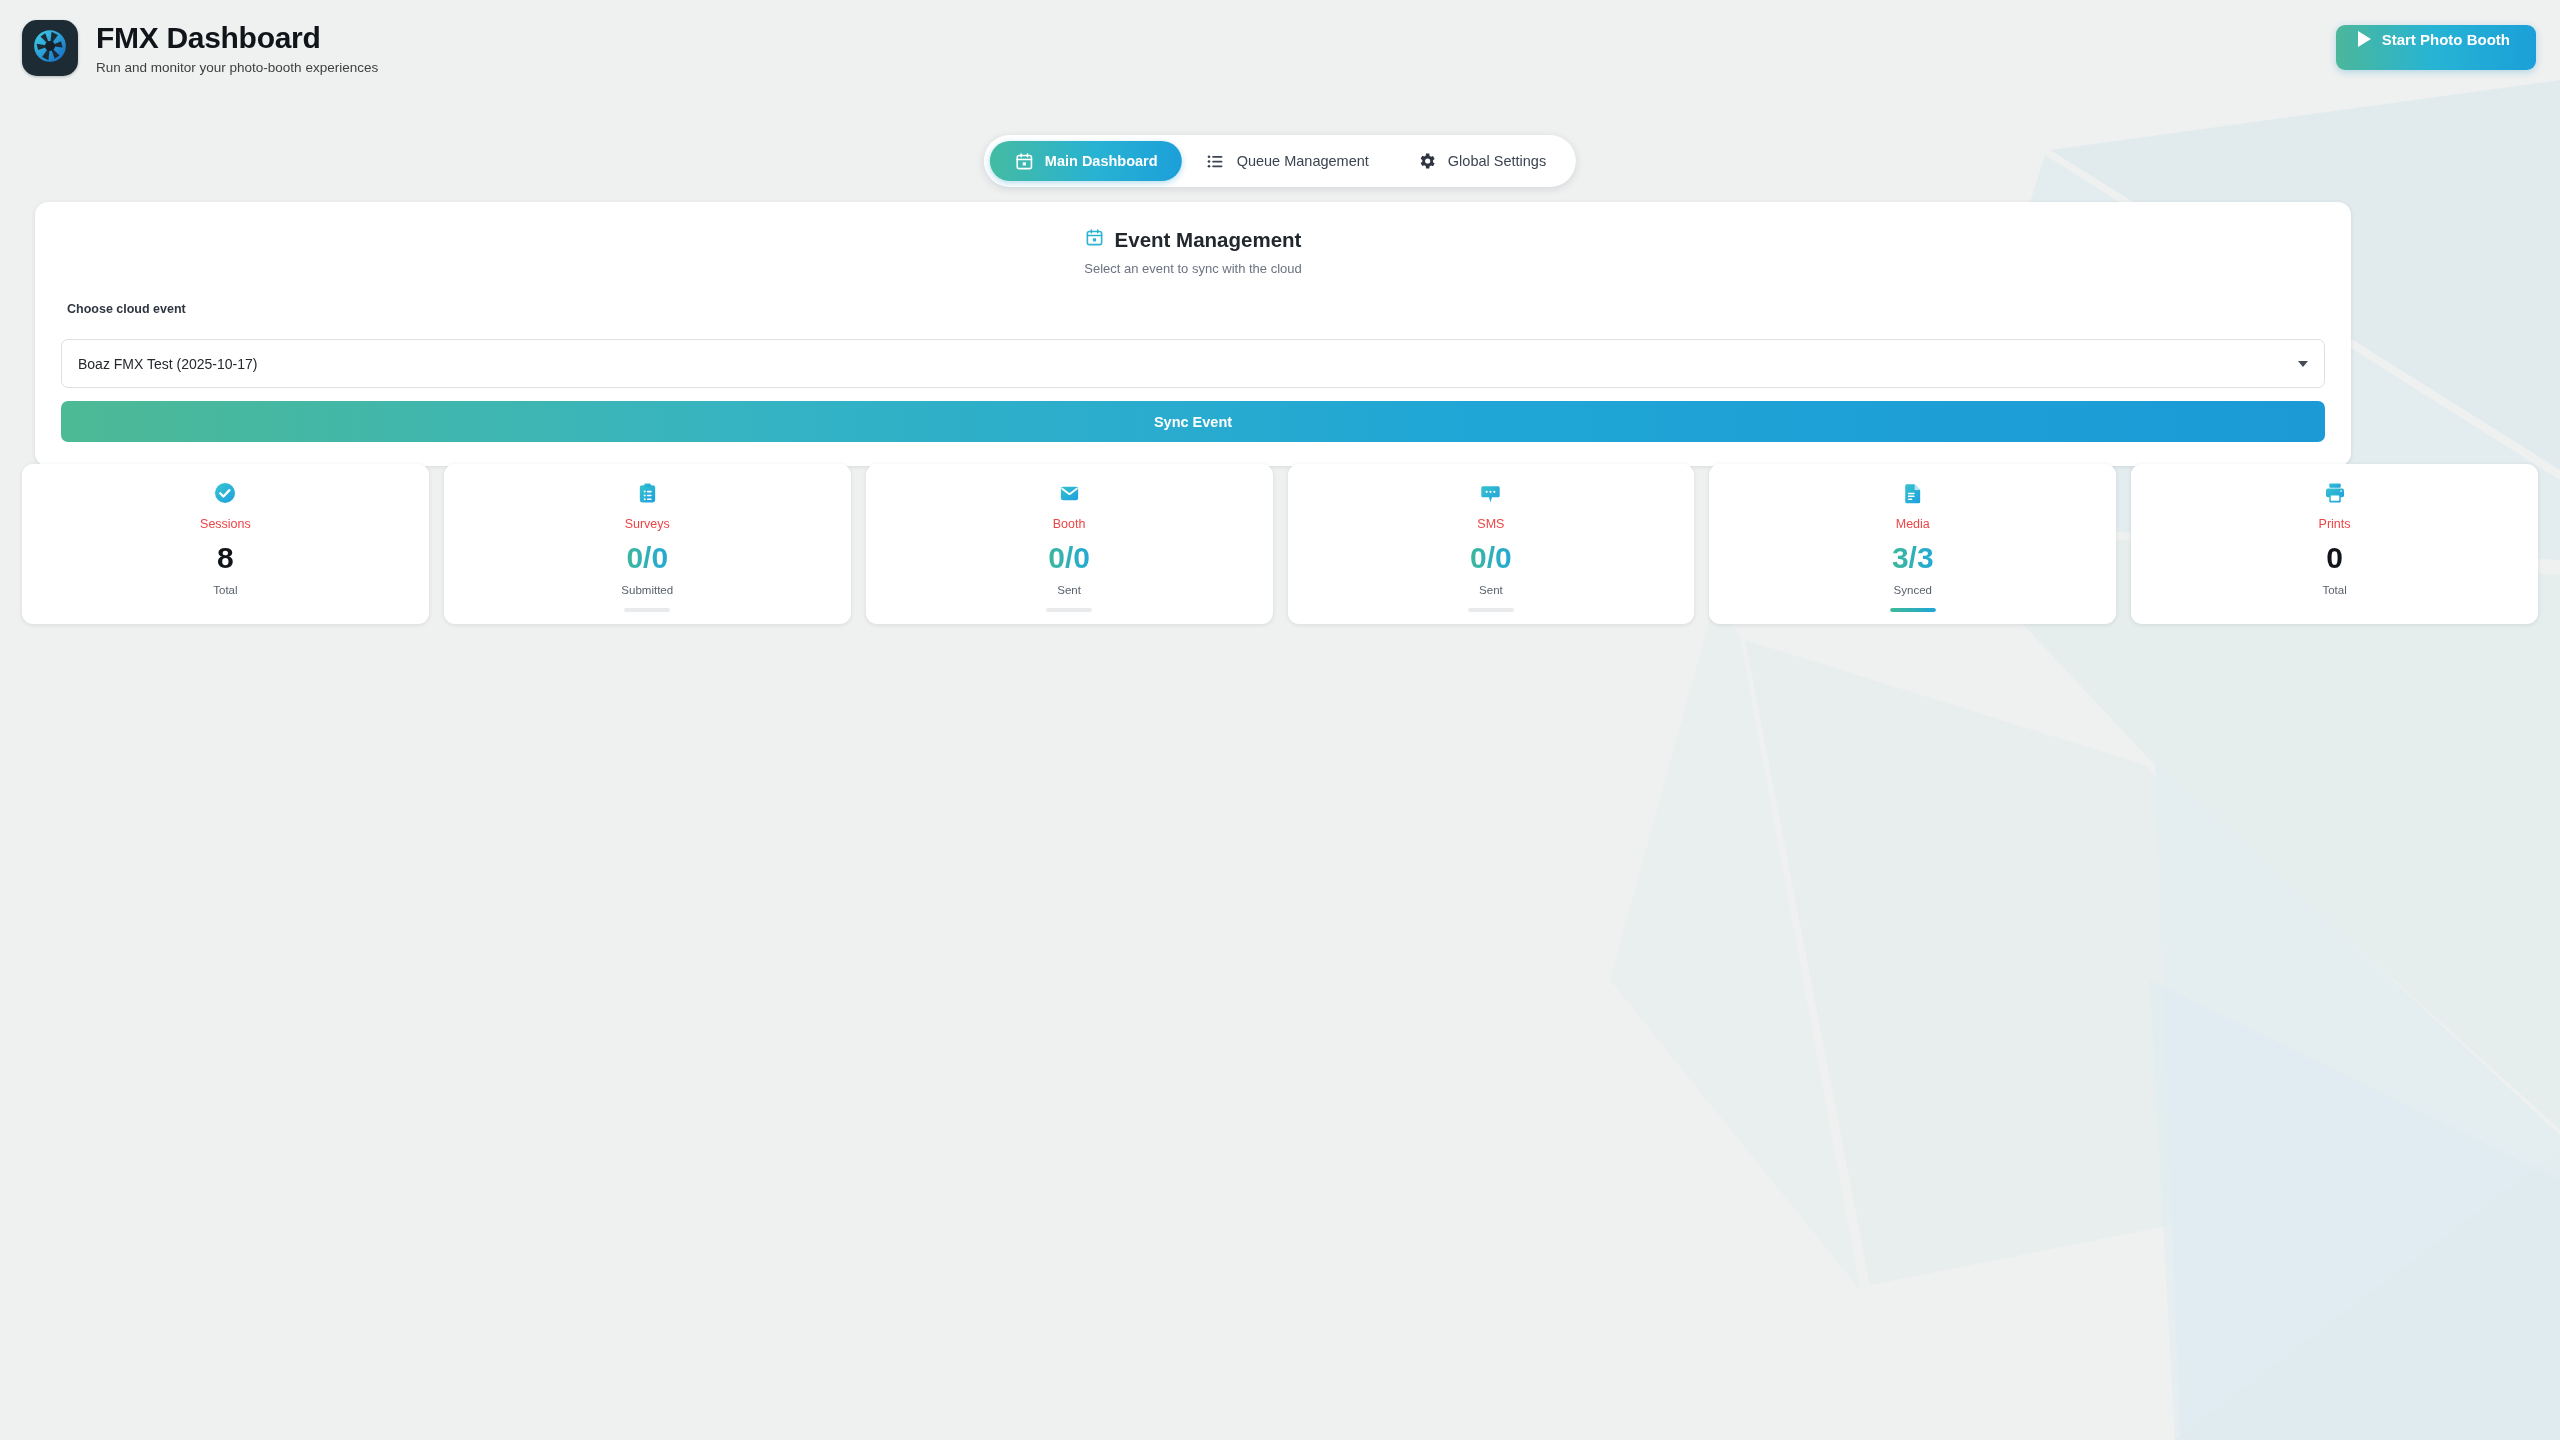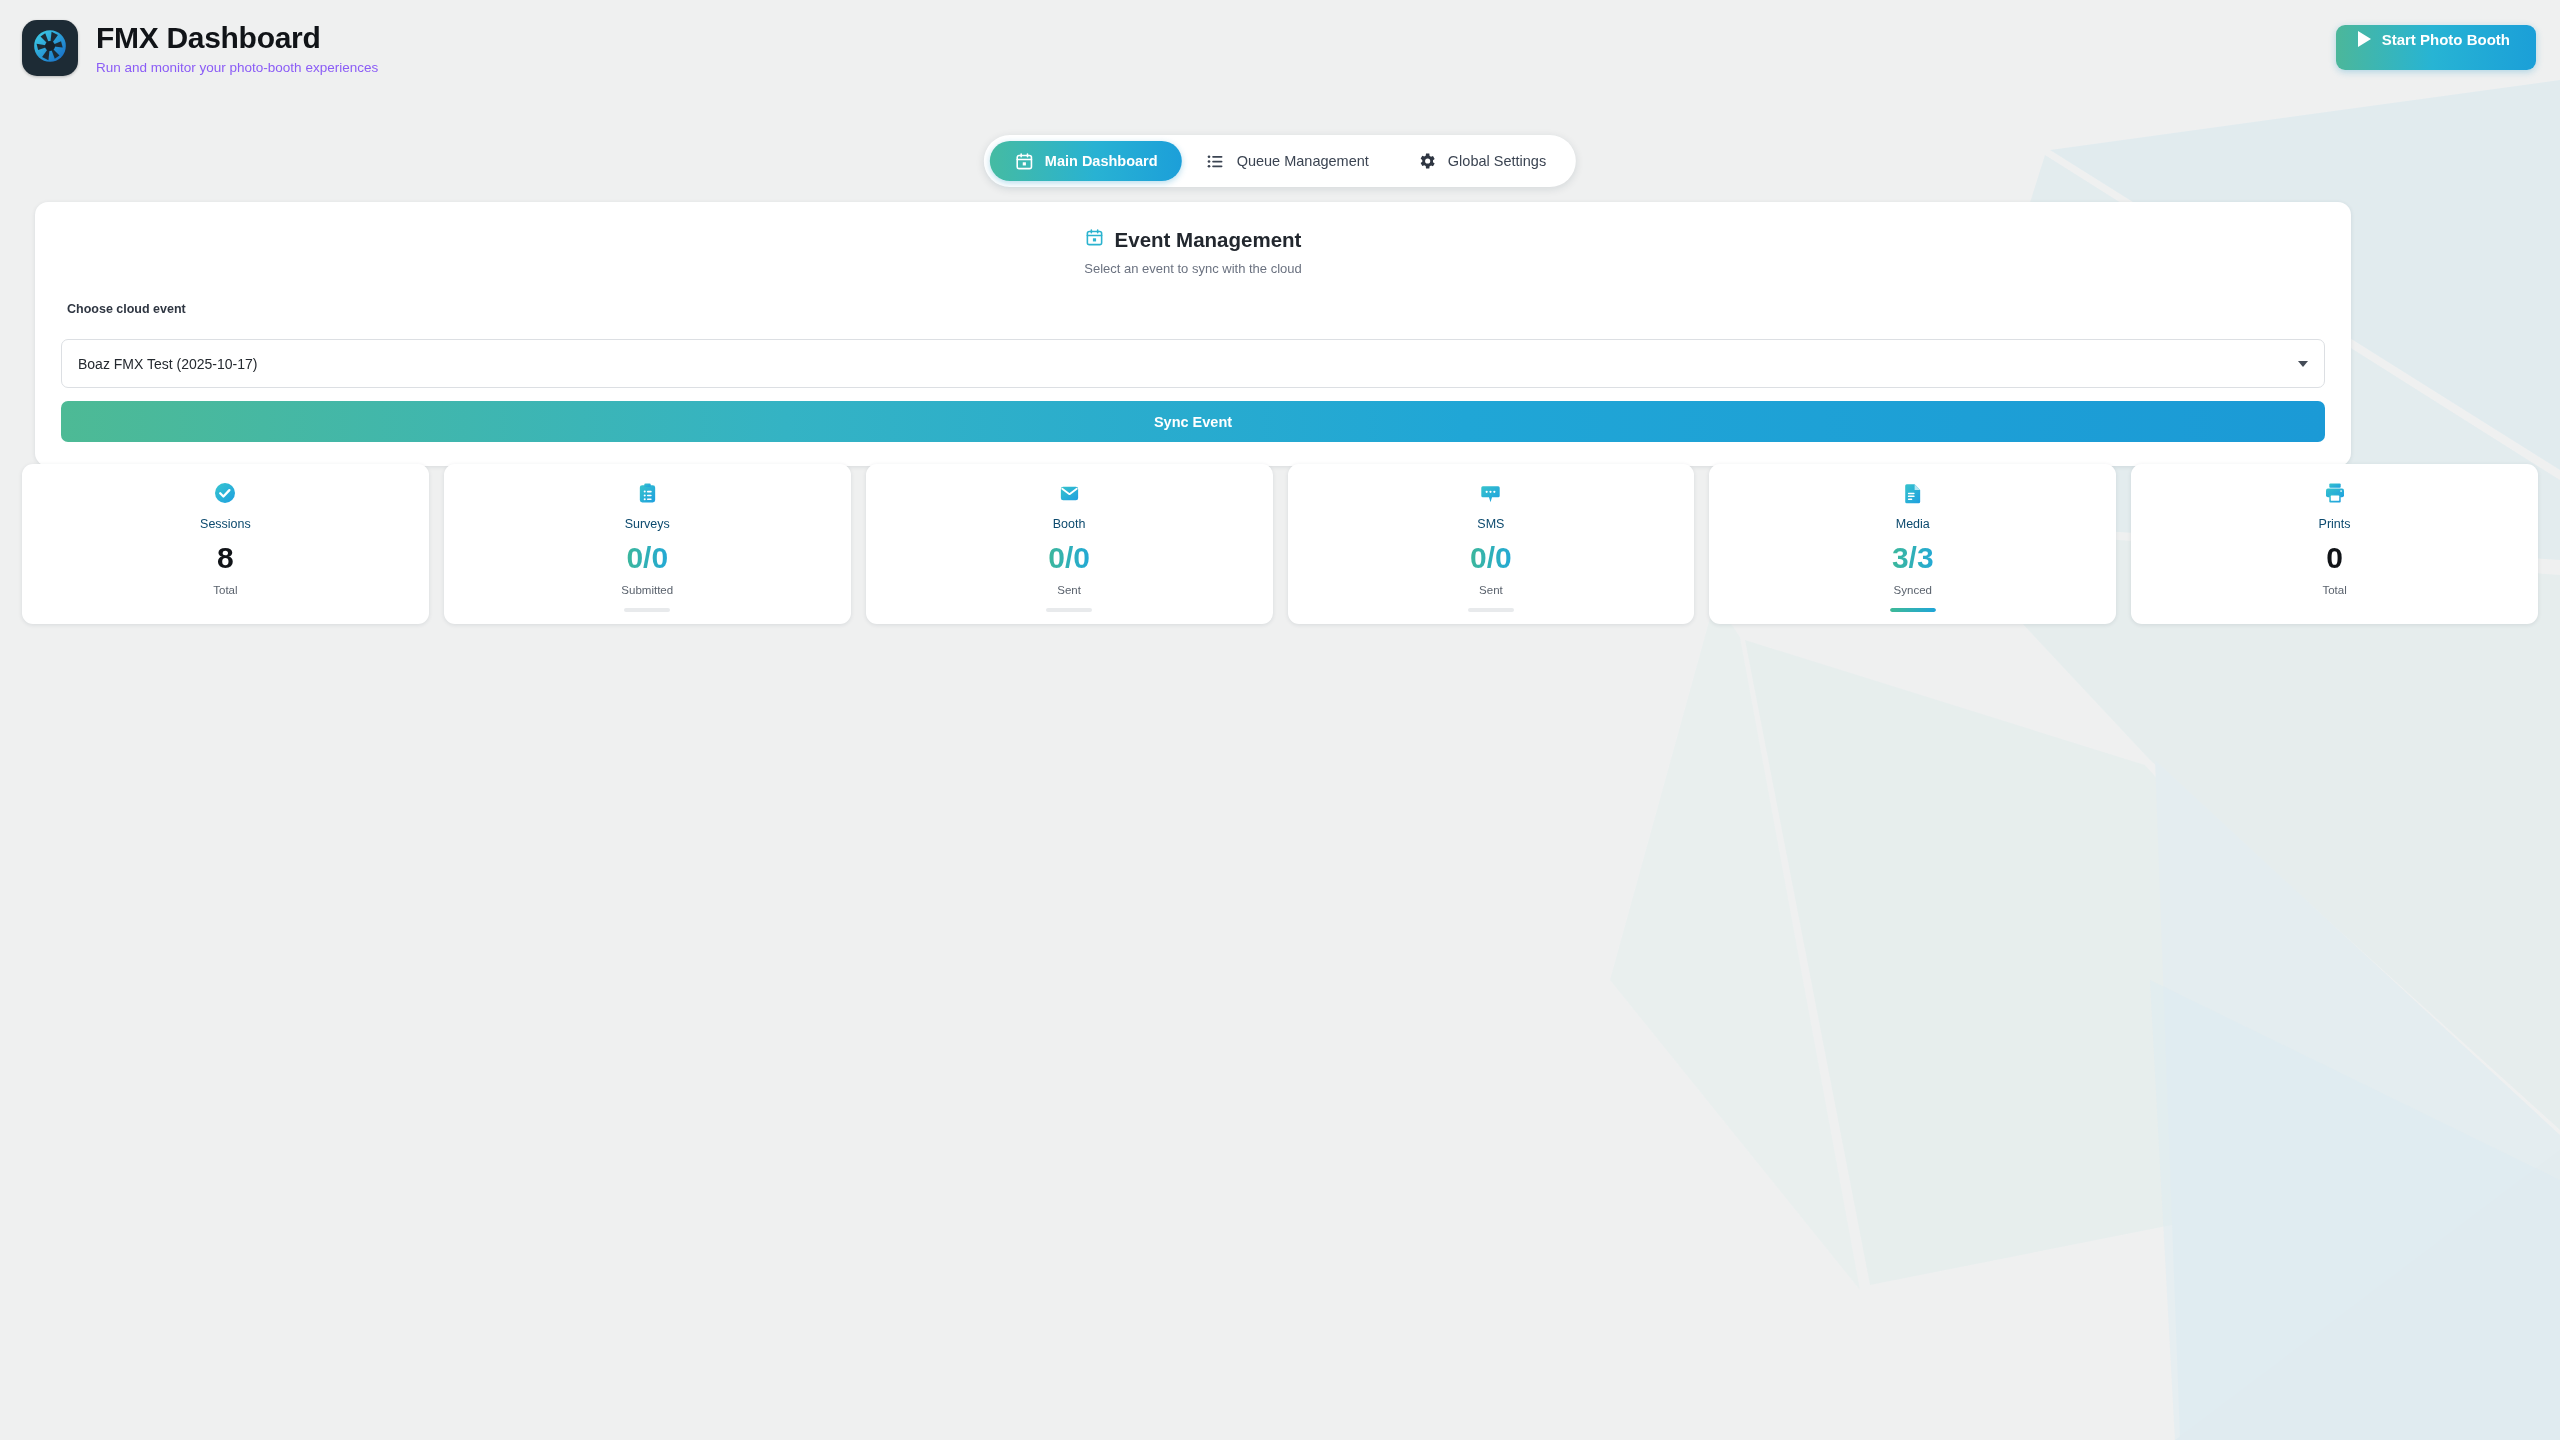--- a/index.html
+++ b/index.html
@@ -23,21 +23,21 @@
   .logo {
     width: 56px; height: 56px; border-radius: 15px;
     background: #1d2b35; display: flex; align-items: center; justify-content: center;
     box-shadow: 0 1px 3px rgba(0,0,0,.25);
     flex: 0 0 auto;
   }
   .brand-text { padding-top: 2px; }
   .brand-title {
     font-size: 30px; font-weight: bold; color: #111418; letter-spacing: -.3px; line-height: 1.08;
   }
-  .brand-sub { font-size: 13.5px; color: #8b5cf6; margin-top: 6px; }
+  .brand-sub { font-size: 13.5px; color: #404040; margin-top: 6px; }
 
   .start-btn {
     position: absolute; right: 24px; top: 25px;
     height: 45px; padding: 0 26px 17px 22px;
     display: flex; align-items: center; gap: 11px;
     border: none; border-radius: 9px; cursor: pointer;
     background: linear-gradient(90deg, #4cb79a 0%, #27b4d4 48%, #1b9fd8 100%);
     color: #fff; font-size: 15px; font-weight: bold;
     font-family: inherit;
     box-shadow: 0 2px 7px rgba(30,150,200,.30);
@@ -111,21 +111,21 @@
     display: grid; grid-template-columns: repeat(6, 1fr); gap: 15px;
     z-index: 4;
   }
   .stat {
     background: #fff; border-radius: 11px; height: 160px;
     box-shadow: 0 1px 4px rgba(20,40,60,.10);
     display: flex; flex-direction: column; align-items: center; justify-content: center;
     padding: 14px 10px 10px;
   }
   .stat-ico { height: 26px; display: flex; align-items: center; justify-content: center; }
-  .stat-name { font-size: 12.5px; color: #0c4a6e; margin-top: 11px; }
+  .stat-name { font-size: 12.5px; color: #ef4444; margin-top: 11px; }
   .stat-val { font-size: 30px; font-weight: bold; margin-top: 12px; line-height: 1; }
   .stat-val.plain { color: #111418; }
   .stat-val.grad {
     background: linear-gradient(90deg, #3cb79b 0%, #23a9d6 100%);
     -webkit-background-clip: text; background-clip: text; color: transparent;
   }
   .stat-cap { font-size: 11.5px; color: #5a626d; margin-top: 11px; }
   .bar-track {
     width: 46px; height: 4px; border-radius: 3px; background: #e8eaec; margin-top: 12px;
     overflow: hidden;

